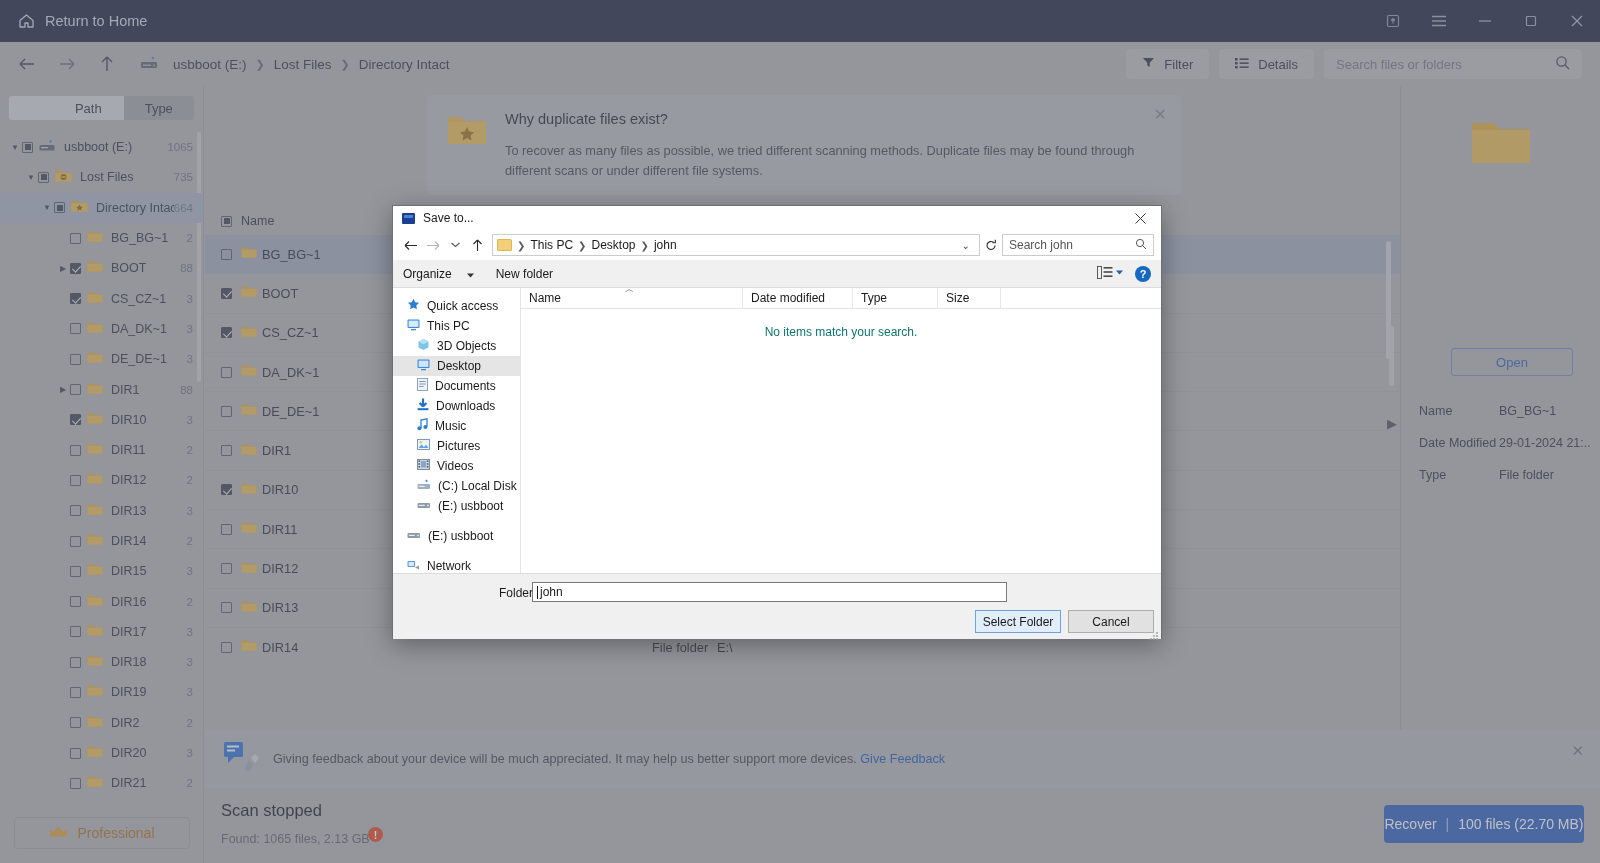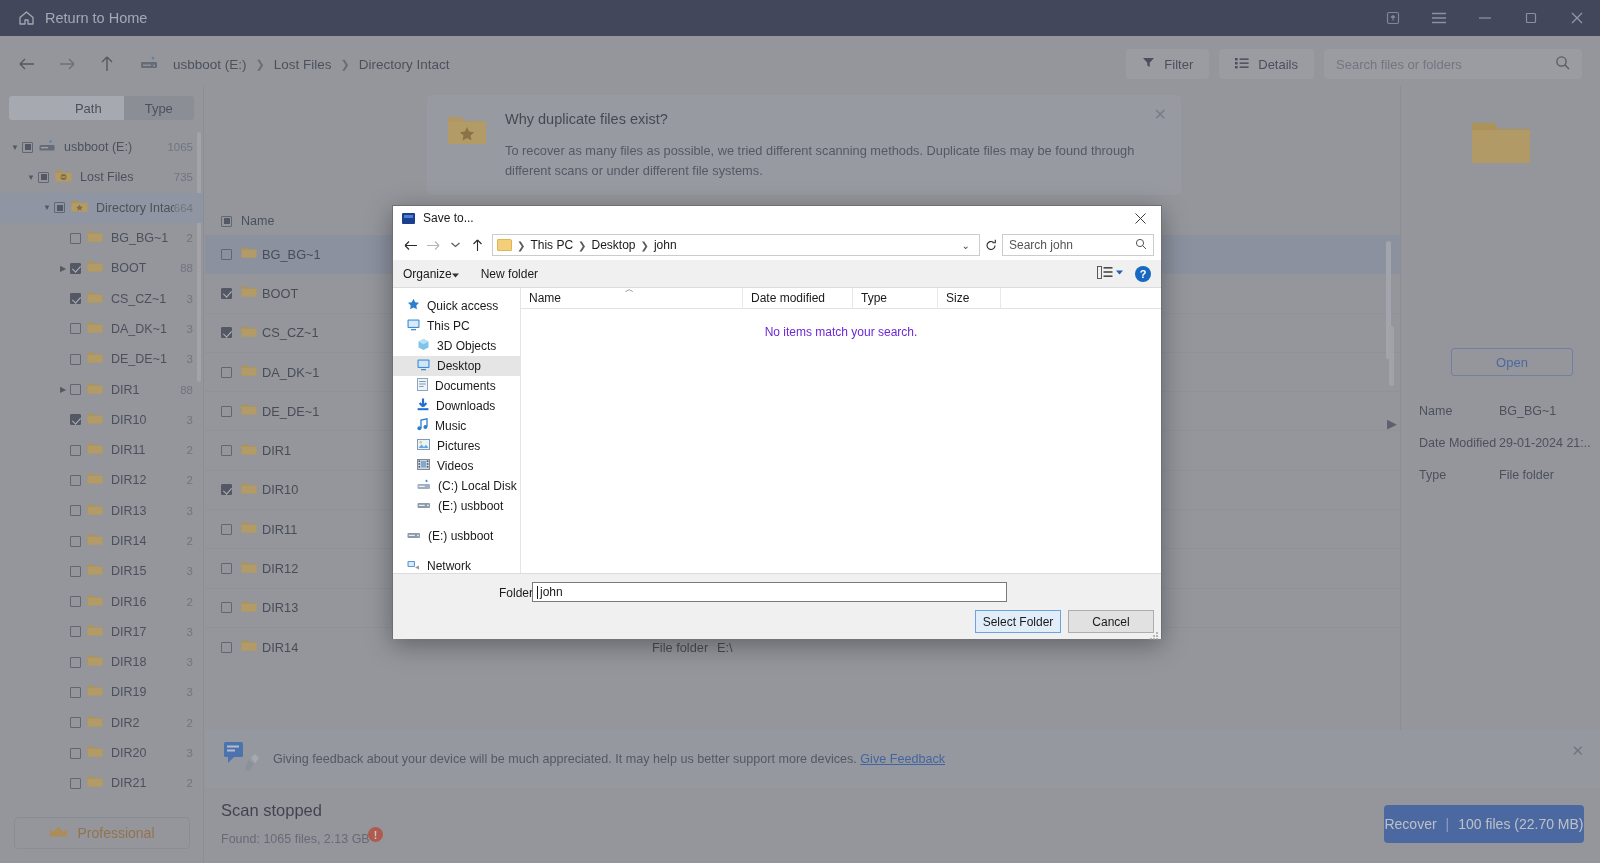--- a/index.html
+++ b/index.html
@@ -9,21 +9,21 @@
     background:#a9abb0;
     -webkit-font-smoothing: antialiased;
   }
 
   
   #app { position:absolute; inset:0; }
   .dim-veil { position:absolute; inset:0; background:rgba(120,122,128,0.42); z-index:60; pointer-events:none; }
 
   
   .titlebar {
-    position:absolute; left:0; top:0; width:1600px; height:36px;
+    position:absolute; left:0; top:0; width:1600px; height:42px;
     background:#1d2340; display:flex; align-items:center;
   }
   .home-btn { display:flex; align-items:center; gap:10px; margin-left:18px; color:#c6cad8; font-size:14.5px; }
   .home-ico svg { display:block; }
   .win-ctrls { margin-left:auto; display:flex; align-items:center; height:42px; }
   .win-ctrls .wc { width:46px; height:42px; display:flex; align-items:center; justify-content:center; color:#9aa0b4; }
   .win-ctrls .wc svg { display:block; }
 
   
   .navbar {
@@ -102,21 +102,21 @@
   .list-scroll { position:absolute; right:9px; top:155px; width:5px; height:118px; background:#c3c5cb; border-radius:3px; }
 
   
   .feedback {
     position:absolute; left:205px; top:730px; width:1395px; height:58px;
     background:#adafb5; display:flex; align-items:center; padding-left:18px;
   }
   .fb-text { margin-left:14px; }
   .fb-title { font-size:13px; color:#20252f; margin-bottom:4px; }
   .fb-sub { font-size:12.6px; color:#3b4150; }
-  .fb-link { color:#1b56b8; text-decoration:underline; }
+  .fb-link { color:#1b56b8; }
   .fb-x { position:absolute; right:16px; top:12px; color:#6d7280; font-size:15px; }
 
   
   .status { position:absolute; left:205px; top:788px; width:1395px; height:75px; background:#a9abb0; }
   .st-title { position:absolute; left:16px; top:13px; font-size:16.5px; color:#181c26; }
   .st-sub { position:absolute; left:16px; top:44px; font-size:12.5px; color:#5a6070; }
   .st-warn { position:absolute; left:163px; top:39px; width:15px; height:15px; border-radius:50%; background:#d9452b; color:#fff; font-size:10.5px; display:flex; align-items:center; justify-content:center; font-weight:bold;}
   .recover {
     position:absolute; right:16px; top:17px; width:200px; height:38px; border-radius:4px;
     background:#2b5cb8; color:#eef2fa; font-size:14px; display:flex; align-items:center; justify-content:center;
@@ -159,40 +159,40 @@
     flex:1; height:22px; border:1px solid #cccccc; background:#fff; display:flex; align-items:center;
     padding:0 4px; margin-left:4px; font-size:12px; color:#1a1a1a; gap:5px;
   }
   .da-path .sep { color:#5b5b5b; font-size:10px; }
   .da-path .chev { margin-left:auto; color:#4a4a4a; font-size:10px; padding-right:5px;}
   .fold-sm { width:15px; height:12px; background:#f4cf7a; border:1px solid #e0b552; border-radius:1px 2px 1px 1px; }
   .da-refresh { width:22px; height:22px; display:flex; align-items:center; justify-content:center; color:#2a2a2a; font-size:12px;}
   .da-search { width:152px; height:22px; border:1px solid #cccccc; background:#fff; display:flex; align-items:center; padding:0 6px; font-size:12px; color:#555; justify-content:space-between;}
 
   .dlg-tools { height:28px; background:#f0f0f0; display:flex; align-items:center; padding:0 10px; border-bottom:1px solid #dcdcdc; }
-  .dt-item { font-size:12px; color:#1a1a1a; margin-right:22px; display:flex; align-items:center; gap:0;}
+  .dt-item { font-size:12px; color:#1a1a1a; margin-right:22px; display:flex; align-items:center; gap:15px;}
   .dt-right { margin-left:auto; display:flex; align-items:center; gap:12px;}
   .dt-help { width:16px; height:16px; border-radius:50%; background:#1668c1; color:#fff; font-size:11px; display:flex; align-items:center; justify-content:center; font-weight:bold;}
 
   .dlg-body { display:flex; height:285px; background:#fff; }
   .dlg-nav { width:128px; background:#fff; border-right:1px solid #e4e4e4; padding-top:8px; overflow:hidden; }
   .nv { height:20px; display:flex; align-items:center; font-size:12px; color:#1a1a1a; padding-left:14px; gap:7px; }
   .nv.ind { padding-left:24px; }
   .nv.active { background:#e5e5e5; }
   .nv.gap { margin-top:10px; }
 
   .dlg-files { flex:1; position:relative; }
   .fh { height:21px; display:flex; border-bottom:1px solid #e2e2e2; align-items:center; }
   .fh div { font-size:12px; color:#1a1a1a; padding-left:8px; border-right:1px solid #e8e8e8; height:21px; display:flex; align-items:center; position:relative;}
   .fh .c-name { width:222px; }
   .fh .c-date { width:110px; }
   .fh .c-type { width:85px; }
   .fh .c-size { width:63px; }
   .sortmark { position:absolute; left:104px; top:-5px; color:#5c5c5c; font-size:9px; }
-  .empty { text-align:center; font-size:12px; color:#6d28d9; margin-top:16px; }
+  .empty { text-align:center; font-size:12px; color:#0f766e; margin-top:16px; }
 
   .dlg-foot { height:66px; background:#f0f0f0; border-top:1px solid #dcdcdc; position:relative; }
   .ff-label { position:absolute; left:106px; top:12px; font-size:12px; color:#1a1a1a; }
   .ff-input {
     position:absolute; left:139px; top:8px; width:475px; height:20px;
     border:1px solid #7a7a7a; background:#fff; font-size:12px; color:#1a1a1a;
     padding:0 4px; display:flex; align-items:center;
   }
   .ff-input .caret { width:1px; height:13px; background:#1a1a1a; margin-right:2px;}
   .btn {

